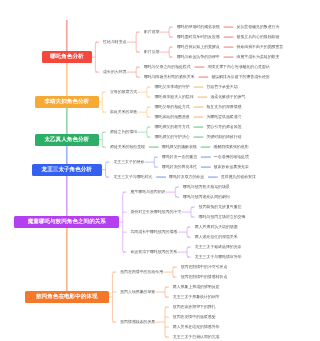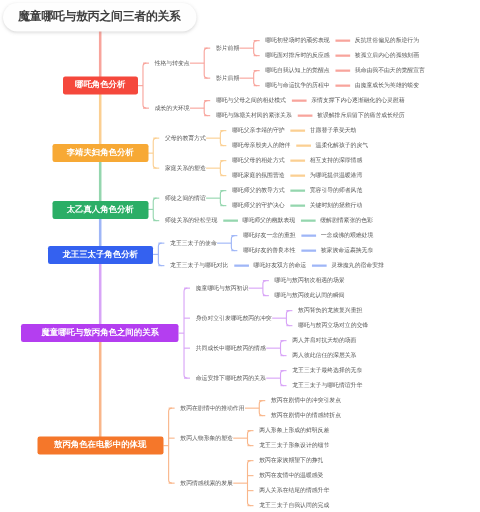--- a/index.html
+++ b/index.html
@@ -137,23 +137,20 @@
       <path d="M 167.2 287.1 Q 165 287.1 165 289.3 L 165 294.90000000000003 Q 165 297.1 167.2 297.1" stroke="#f9b68a" fill="none" stroke-width="0.75" stroke-linecap="butt"></path>
       <path d="M 165 287.1 L 169 287.1" stroke="#f9b68a" fill="none" stroke-width="0.75" stroke-linecap="butt"></path>
       <path d="M 165 297.1 L 169 297.1" stroke="#f9b68a" fill="none" stroke-width="0.75" stroke-linecap="butt"></path>
       <path d="M 155.5 322.1 L 165 322.1" stroke="#f9b68a" fill="none" stroke-width="0.75" stroke-linecap="butt"></path>
       <path d="M 167.2 307.1 Q 165 307.1 165 309.3 L 165 334.90000000000003 Q 165 337.1 167.2 337.1" stroke="#f9b68a" fill="none" stroke-width="0.75" stroke-linecap="butt"></path>
       <path d="M 165 307.1 L 169 307.1" stroke="#f9b68a" fill="none" stroke-width="0.75" stroke-linecap="butt"></path>
       <path d="M 165 317.1 L 169 317.1" stroke="#f9b68a" fill="none" stroke-width="0.75" stroke-linecap="butt"></path>
       <path d="M 165 327.1 L 169 327.1" stroke="#f9b68a" fill="none" stroke-width="0.75" stroke-linecap="butt"></path>
       <path d="M 165 337.1 L 169 337.1" stroke="#f9b68a" fill="none" stroke-width="0.75" stroke-linecap="butt"></path>
     </svg>
-  <div class="title-pill">
-    <span>魔童哪吒与敖丙之间三者的关系</span>
-  </div>
 <div class="l1box" style="background: rgb(245, 72, 60); height: 12px; top: 51.1px; left: 41.78px; width: 50.04px;">
       <span>哪吒角色分析</span>
     </div>
     <div class="lbl" style="left: 103.12px; top: 40px;">性格与转变点</div>
     <div class="lbl" style="left: 103.12px; top: 70px;">成长的大环境</div>
     <div class="lbl" style="left: 143.94px; top: 30px;">影片前期</div>
     <div class="lbl" style="left: 143.94px; top: 50px;">影片后期</div>
     <div class="lbl" style="left: 176.92px; top: 25px;">哪吒初登场时的顽劣表现</div>
     <div class="lbl" style="left: 176.92px; top: 35px;">哪吒面对排斥时的反应感</div>
     <div class="lbl" style="left: 236.54px; top: 25px;">反抗世俗偏见的叛逆行为</div>

